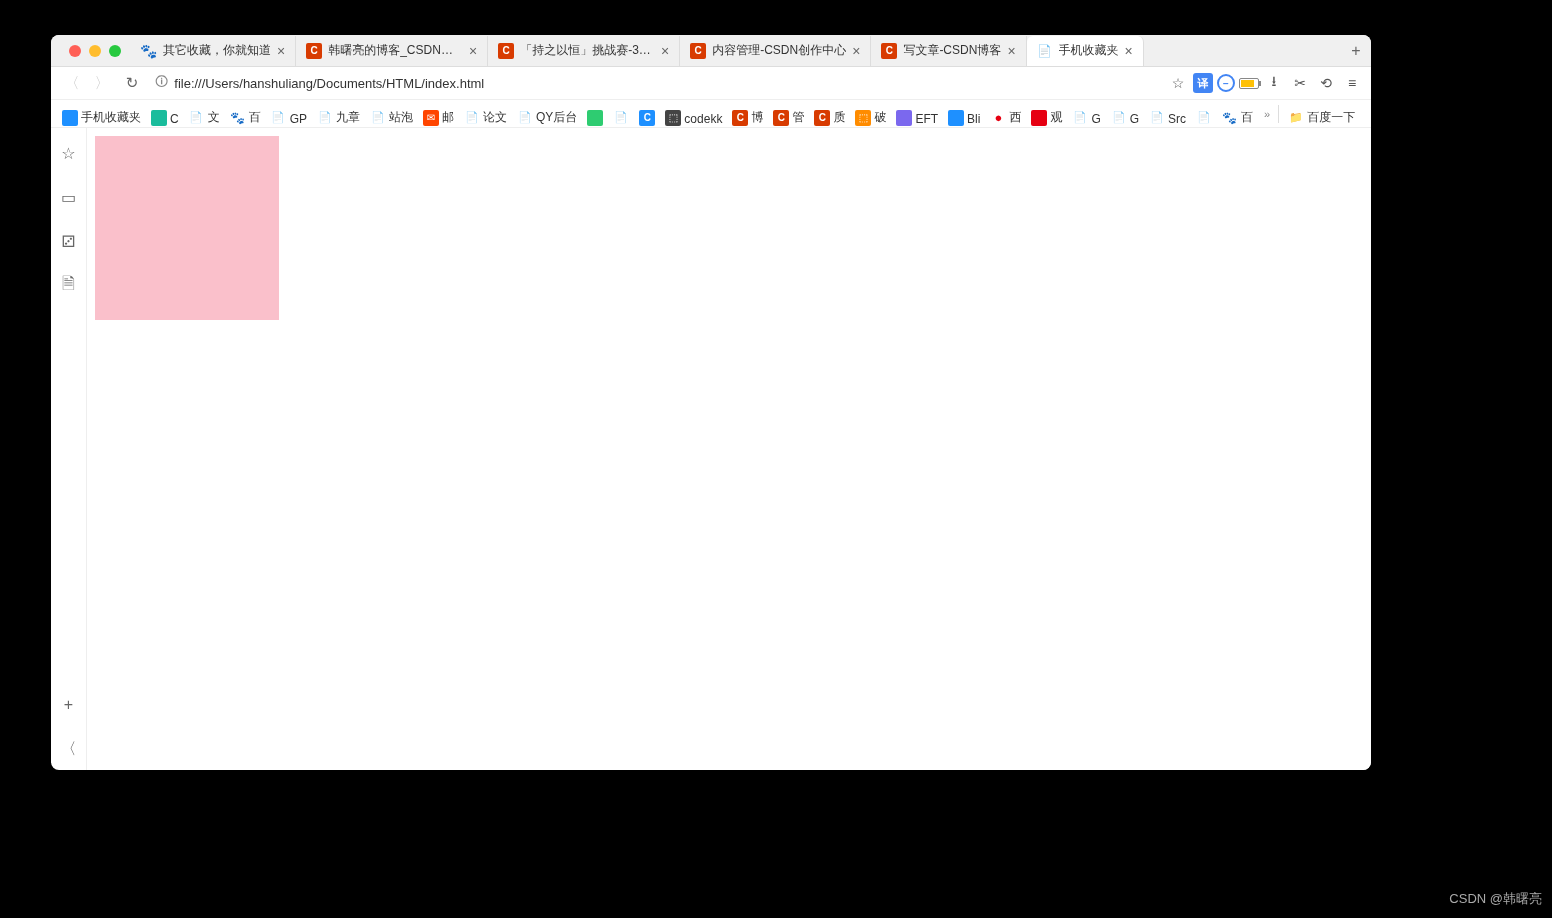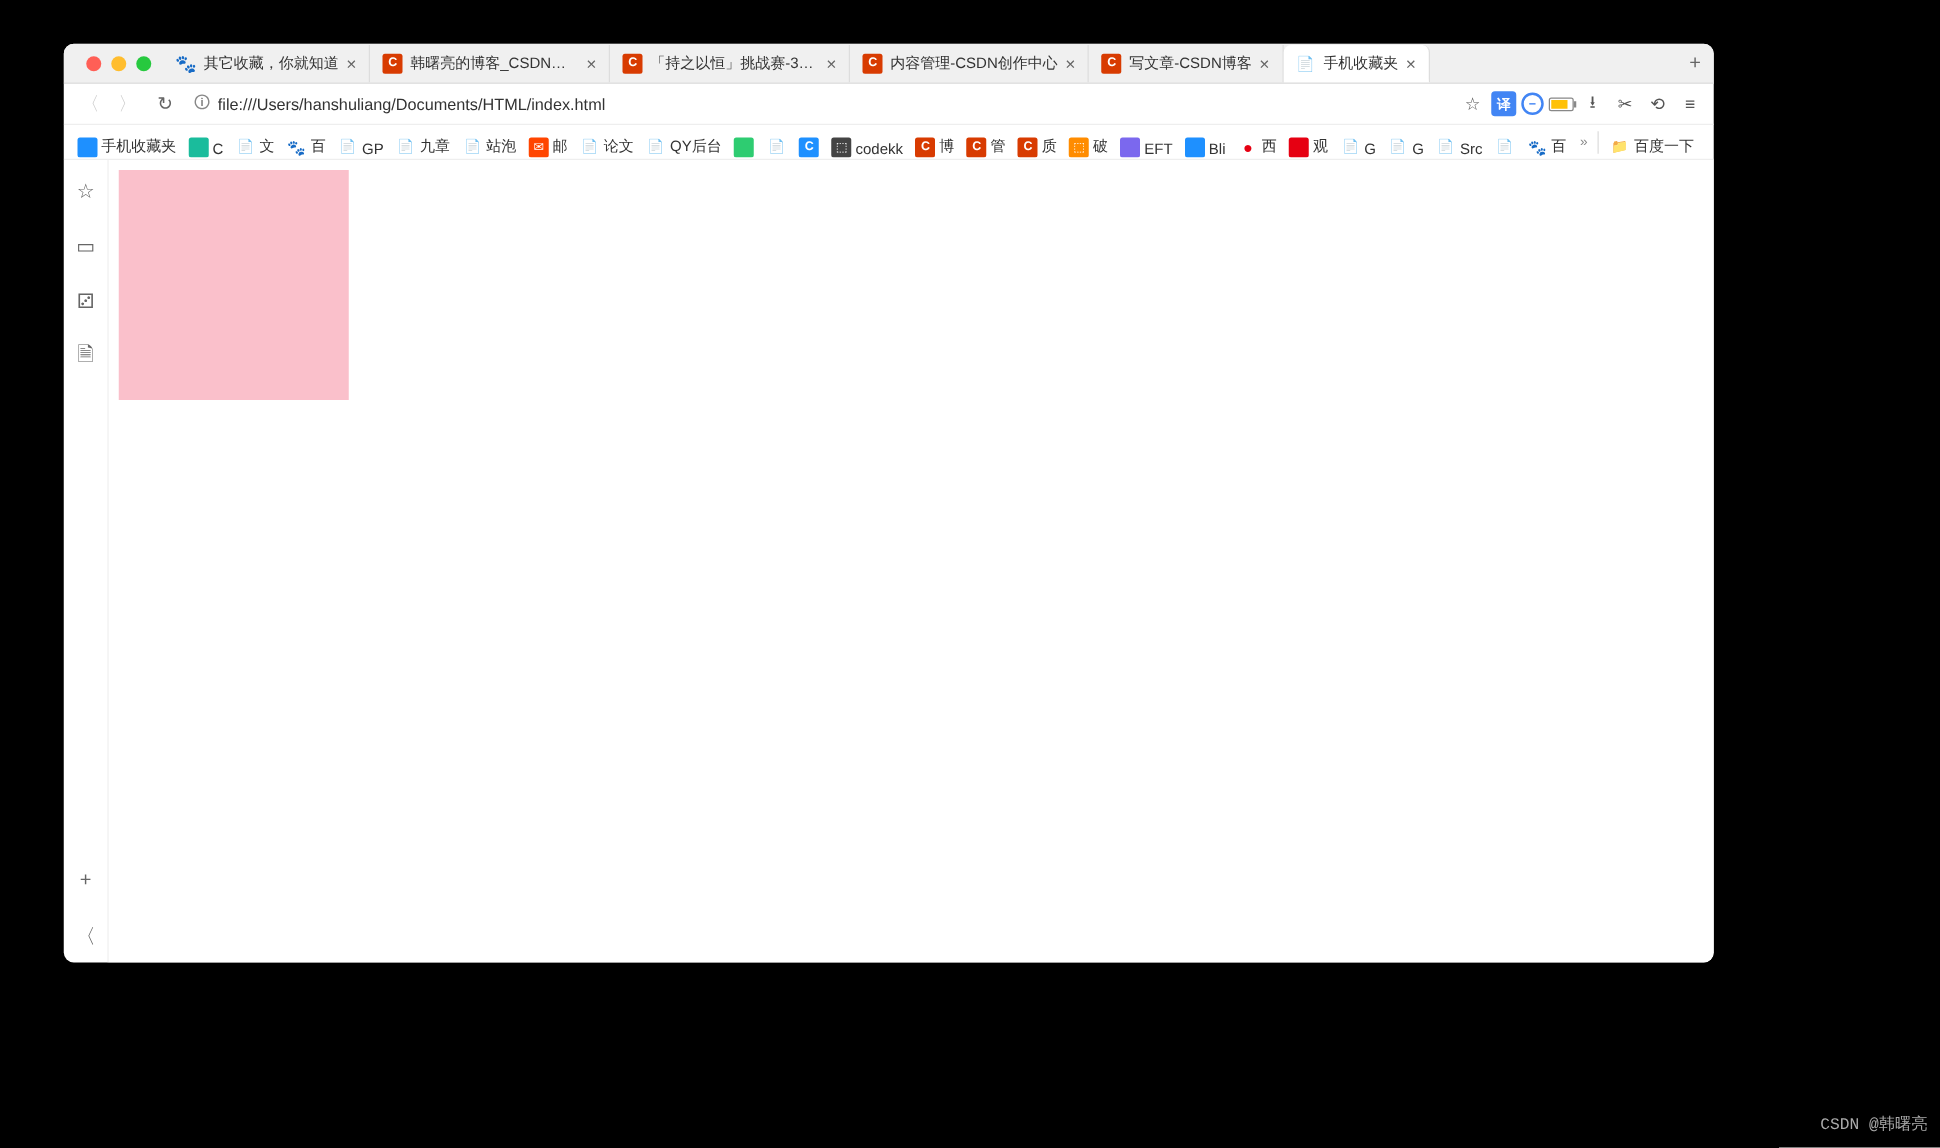--- a/index.html
+++ b/index.html
@@ -46,21 +46,21 @@
 .bico.orange{background:#ff8c00;color:#fff}
 .bico.redc{color:#e60012;font-size:13px}
 .bmksep{border-left:1px solid #ddd;height:18px;margin:0 2px}
 .chev{color:#888;font-size:11px;padding:0 4px}
 .content{display:flex;height:calc(100% - 93px)}
 .side{width:36px;border-right:1px solid #eee;display:flex;flex-direction:column;align-items:center;padding-top:14px;gap:22px}
 .sbtn{width:22px;height:22px;display:flex;align-items:center;justify-content:center;color:#666;cursor:pointer;font-size:16px}
 .sbot{margin-top:auto;margin-bottom:10px;display:flex;flex-direction:column;gap:22px;align-items:center}
 .page{flex:1;background:#fff;position:relative;padding:8px}
 .pink{width:184px;height:184px;background:#fac0cb}
-.wm{position:absolute;right:10px;bottom:10px;color:#aaa;font-size:13px;font-family:Liberation Mono, monospace}
+.wm{position:absolute;right:10px;bottom:10px;color:#aaa;font-size:13px;font-family:Liberation Sans, sans-serif}
 </style>
 </head>
 <body>
 
 <div class="browser">
 
   <div class="tabbar">
     <div class="traffic">
       <div class="tl r"></div>
       <div class="tl y"></div>

